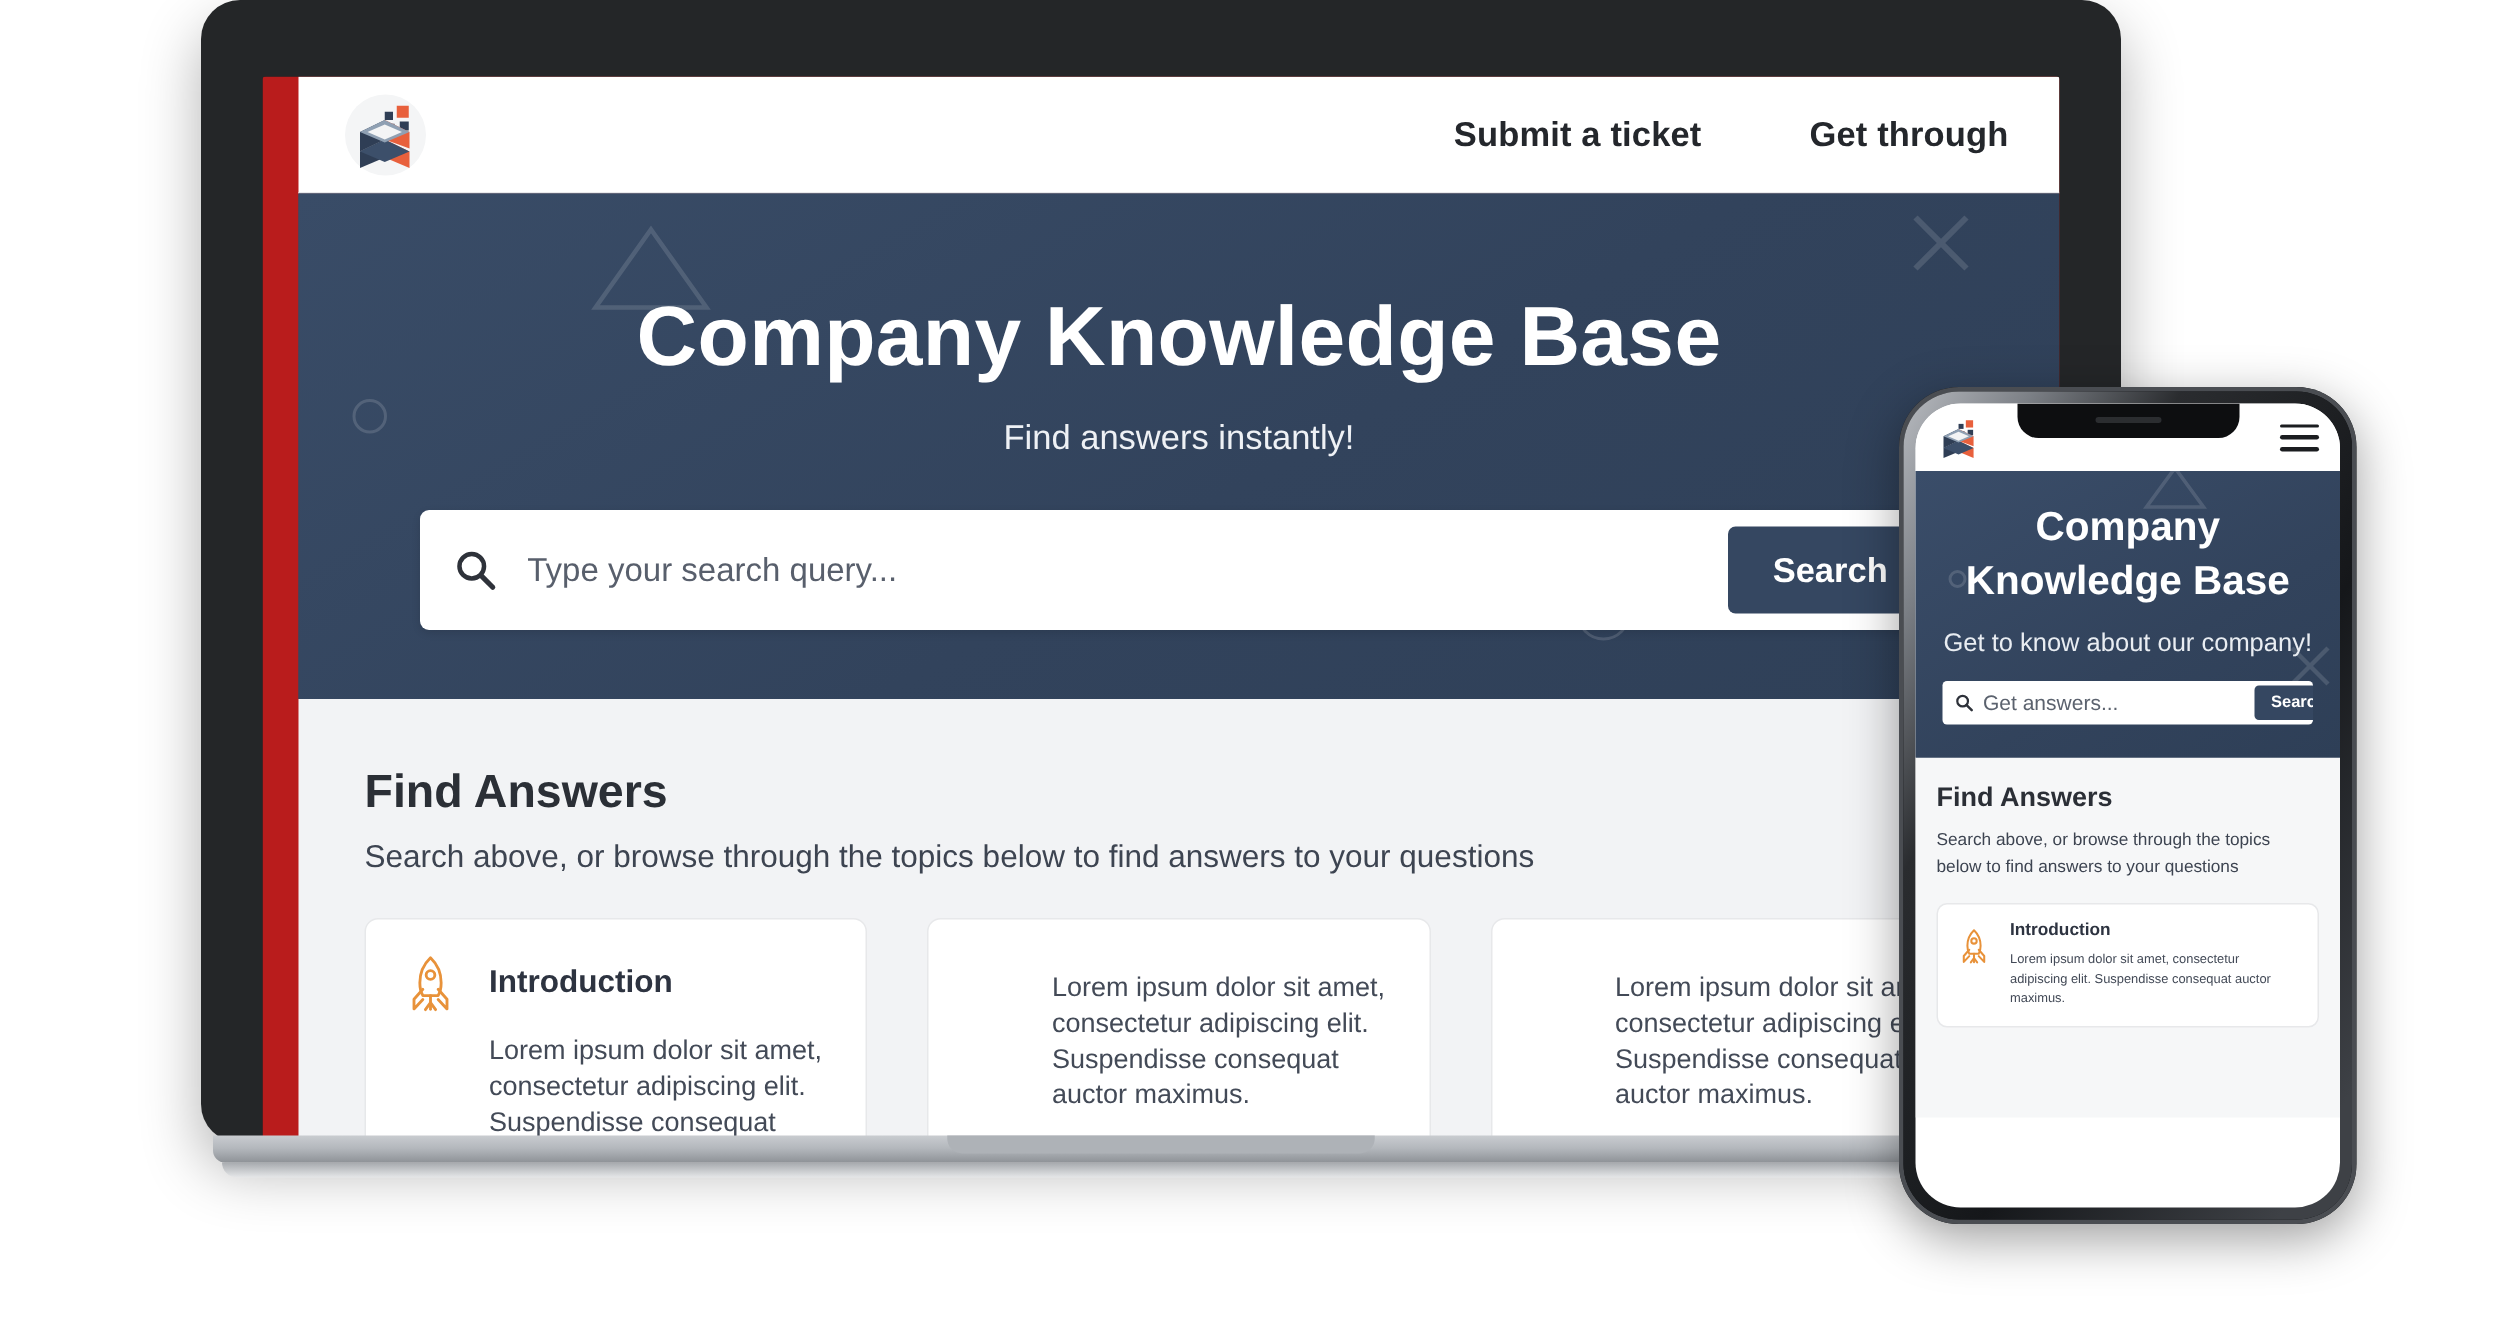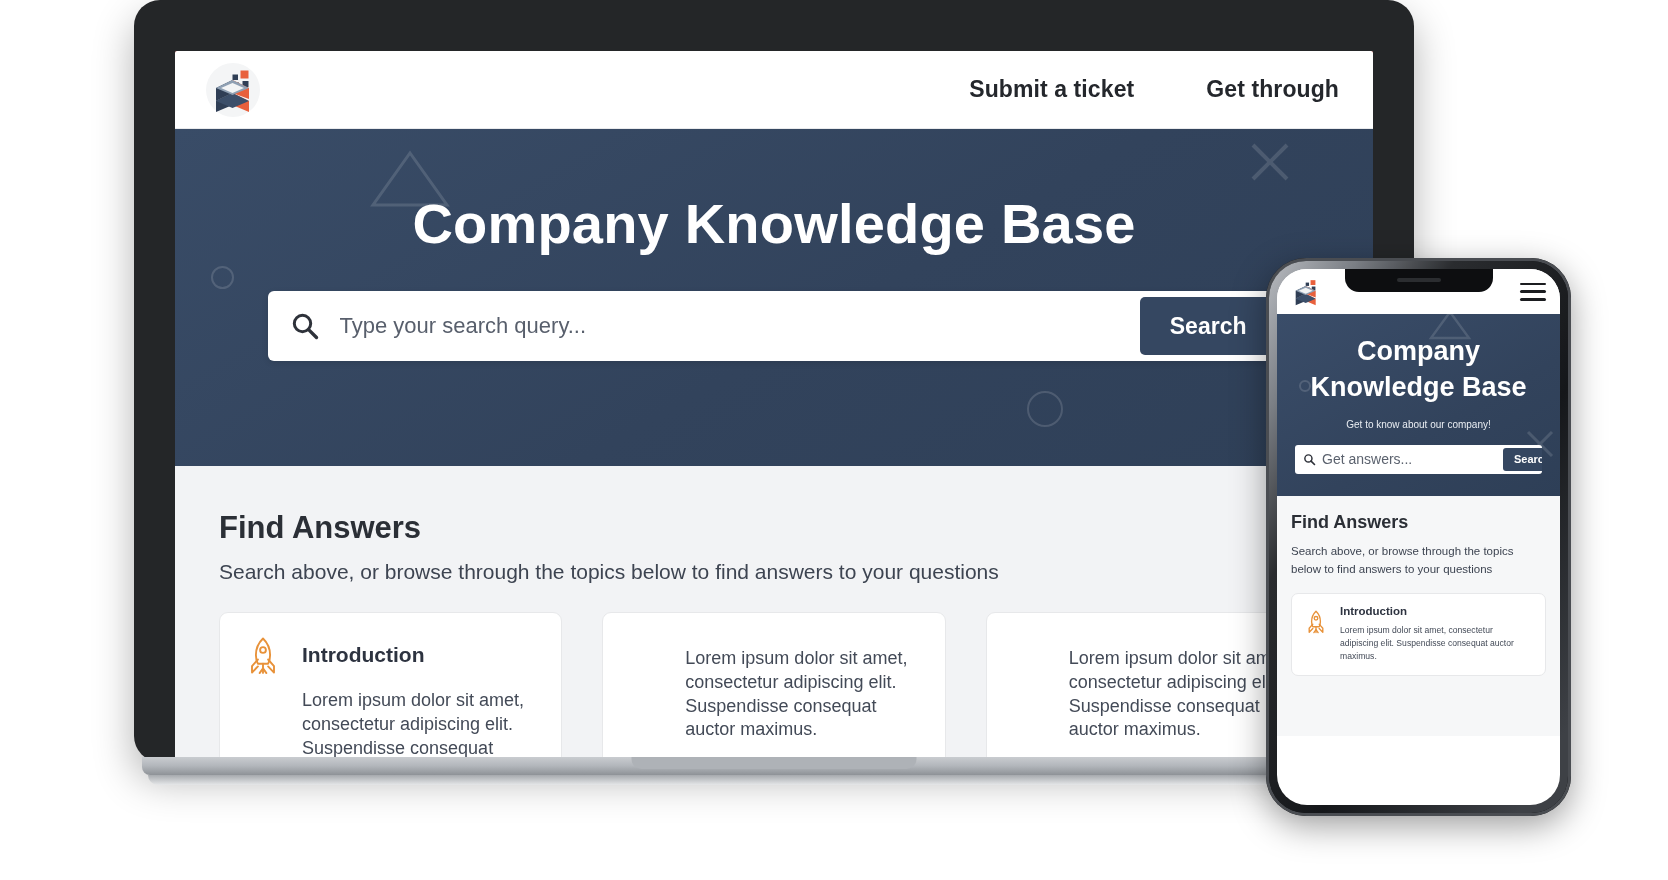--- a/index.html
+++ b/index.html
@@ -45,20 +45,21 @@
     border-radius: 2px;
     overflow: hidden;
   }
   .laptop-screen {
     position: absolute;
     left: 0; top: 0;
     width: 1198px;
     height: 708px;
     background: #b91c1c;
     overflow: hidden;
+    padding-left: 24px;
   }
   .laptop-base {
     position: absolute;
     left: 8px;
     top: 757px;
     width: 1264px;
     height: 18px;
     background: linear-gradient(180deg,#c9ccd0 0%, #b3b7bc 48%, #8e9297 100%);
     border-radius: 0 0 8px 8px;
   }
@@ -142,21 +143,21 @@
     position: relative;
     margin-top: 22px;
     font-size: 23px;
     color: #eef1f5;
     font-weight: 400;
   }
   .hero-search {
     position: relative;
     margin-top: 35px;
     width: 1013px;
-    height: 70px;
+    height: 80px;
     background: #ffffff;
     border-radius: 6px;
     display: flex;
     align-items: center;
     padding-left: 22px;
     box-shadow: 0 2px 6px rgba(0,0,0,.12);
   }
   .search-icon-wrap { width: 42px; display:flex; align-items:center; }
   .search-input {
     flex: 1;
@@ -319,21 +320,21 @@
     position: relative;
     font-size: 27px;
     font-weight: 700;
     color: #ffffff;
     text-align: center;
     line-height: 1.33;
   }
   .phone-hero-sub {
     position: relative;
     margin-top: 13px;
-    font-size: 10px;
+    font-size: 17px;
     color: #e9edf2;
     text-align: center;
   }
   .phone-search {
     position: relative;
     margin: 15px 4px 0 4px;
     height: 29px;
     background: #ffffff;
     border-radius: 3px;
     display: flex;
@@ -438,20 +439,21 @@
               <polygon points="45,10 82,62 8,62" stroke="#ffffff" stroke-width="3" fill="none"></polygon>
             </svg>
             <svg class="hero-deco" style="left:1070px;top:8px;" width="50" height="50" viewBox="0 0 50 50">
               <line x1="8" y1="8" x2="42" y2="42" stroke="#ffffff" stroke-width="4"></line>
               <line x1="42" y1="8" x2="8" y2="42" stroke="#ffffff" stroke-width="4"></line>
             </svg>
             <span class="deco-circle" style="left:36px;top:137px;width:23px;height:23px;"></span>
             <span class="deco-circle" style="left:852px;top:262px;width:36px;height:36px;"></span>
 
             <div class="hero-title">Company Knowledge Base</div>
+            <div class="hero-sub">Find answers instantly!</div>
 
             <div class="hero-search">
               <span class="search-icon-wrap">
                 <svg width="30" height="30" viewBox="0 0 30 30">
                   <circle cx="12.5" cy="12.5" r="8.2" stroke="#2e323a" stroke-width="3" fill="none"></circle>
                   <line x1="18.6" y1="18.6" x2="26.5" y2="26.5" stroke="#2e323a" stroke-width="3.4" stroke-linecap="round"></line>
                 </svg>
               </span>
               <input class="search-input" type="text" placeholder="Type your search query..." style="">
               <button class="search-btn">Search</button>

